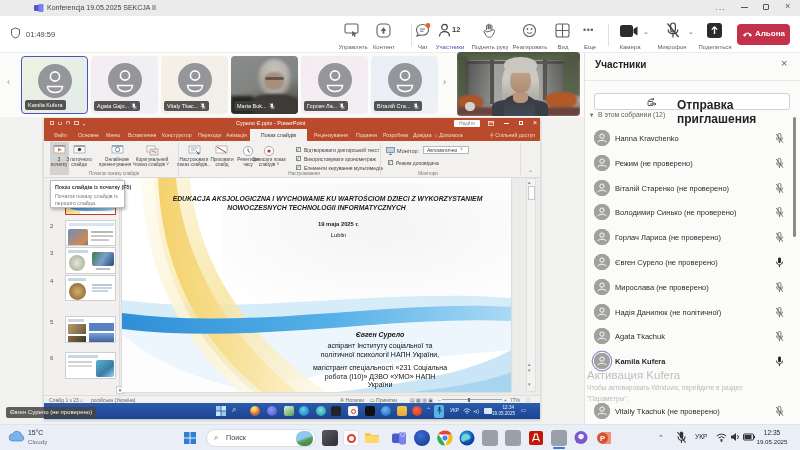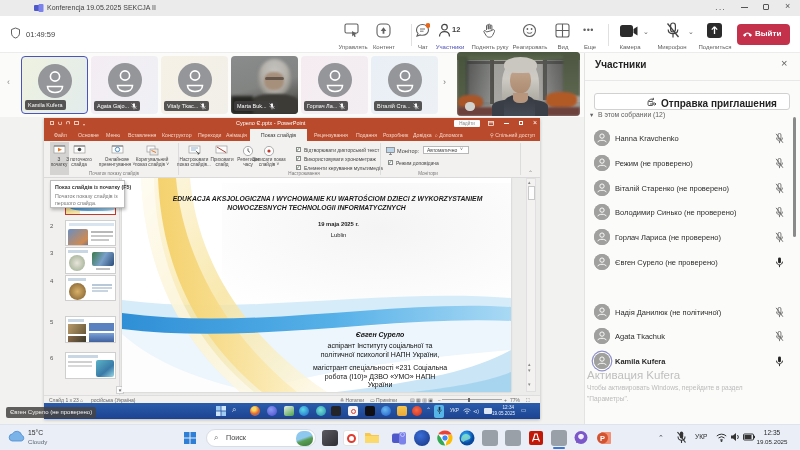--- a/index.html
+++ b/index.html
@@ -123,21 +123,21 @@
   <svg class="a" style="left:707px;top:7px" width="15" height="15" viewBox="0 0 15 15">
         <rect x="0" y="0" width="15" height="15" rx="3" fill="#2b2b2b"></rect>
         <path d="M7.5 11 V4.5 M7.5 3.6 L4.8 6.6 M7.5 3.6 L10.2 6.6" stroke="#fff" stroke-width="1.3" fill="none"></path>
       </svg>
   <div class="a blbl" style="left:690px;top:28px;width:50px;">Поделиться</div>
 
   <div class="a" style="left:737px;top:8px;width:53px;height:21px;background:#c4314b;border-radius:4px;"></div>
   <svg class="a" style="left:742px;top:15px" width="11" height="7" viewBox="0 0 11 7">
         <path d="M1 4 C4 0.5 7 0.5 10 4 L8.6 5.8 L6.8 4.4 L6.8 3 C6 2.6 5 2.6 4.2 3 L4.2 4.4 L2.4 5.8 Z" fill="#fff"></path>
       </svg>
-  <div class="a" style="left:755px;top:13px;font-size:8px;font-weight:bold;color:#fff;">Выйти</div>
+  <div class="a" style="left:755px;top:13px;font-size:8px;font-weight:bold;color:#fff;">Альона</div>
 </div>
 
 <div class="a" id="strip" style="z-index:5;">
   <div class="a" style="left:7px;top:77px;font-size:9px;color:#8a8a8a;">‹</div>
 
   <div class="a tile" style="left:21px;background:linear-gradient(120deg,#eef2e0,#e3ecec);border:1.5px solid #4b53bc;">
     <svg class="avc" width="34" height="34" viewBox="0 0 34 34">
           <circle cx="17" cy="17" r="17" fill="#949699"></circle>
           <circle cx="17" cy="12.5" r="4.6" fill="none" stroke="#fff" stroke-width="1.6"></circle>
           <path d="M9.5 22.5 H24.5 C24.5 26.5 21 28.5 17 28.5 C13 28.5 9.5 26.5 9.5 22.5 Z" fill="none" stroke="#fff" stroke-width="1.6"></path>
@@ -518,21 +518,21 @@
 
 <div class="a" id="panel">
   <div class="a" style="left:10px;top:6px;font-size:10px;font-weight:bold;color:#242424;">Участники</div>
   <div class="a" style="left:196px;top:4px;font-size:11px;color:#616161;">×</div>
   <div class="a" style="left:0;top:27px;width:216px;height:1px;background:#e8e8e8;"></div>
   <div class="a" style="left:9px;top:40px;width:196px;height:17px;background:#fff;border:1px solid #d1d1d1;border-radius:3px;"></div>
   <svg class="a" style="left:62px;top:44px" width="10" height="9" viewBox="0 0 10 9">
         <path d="M1 4.5 C2.5 2 5 1.5 6.5 2.5 M6.5 2.5 L6.3 0.8 M6.5 2.5 L4.8 3 M3 7 H9 M9 7 L7.5 5.5 M9 7 L7.5 8.5" stroke="#444" stroke-width=".9" fill="none"></path>
         <rect x="1" y="4.5" width="5" height="4" rx="1" fill="none" stroke="#444" stroke-width=".9"></rect>
       </svg>
-  <div class="a" style="left:76px;top:45px;font-size:10px;font-weight:bold;color:#242424;">Отправка приглашения</div>
+  <div class="a" style="left:92px;top:45px;font-size:12px;font-weight:bold;color:#242424;">Отправка приглашения</div>
   <div class="a" style="left:5px;top:58px;font-size:6.5px;color:#616161;">▾</div>
   <div class="a" style="left:13px;top:58px;font-size:6.8px;color:#616161;">В этом собрании (12)</div>
   <div class="prow" style="top:73.0px;text-align:center;">
         <div class="pav" style="">
           <svg style="position:absolute;left:0;top:0" width="16" height="16" viewBox="0 0 34 34">
             <circle cx="17" cy="17" r="17" fill="#a0a09e"></circle>
             <circle cx="17" cy="13" r="4.6" fill="none" stroke="#fff" stroke-width="2"></circle>
             <path d="M8 26 C9 20.5 25 20.5 26 26" fill="none" stroke="#fff" stroke-width="2"></path>
           </svg>
         </div>
@@ -610,20 +610,35 @@
             <circle cx="17" cy="13" r="4.6" fill="none" stroke="#fff" stroke-width="2"></circle>
             <path d="M8 26 C9 20.5 25 20.5 26 26" fill="none" stroke="#fff" stroke-width="2"></path>
           </svg>
         </div>
         <div class="pnm" style="">Євген Сурело (не проверено)</div>
         <svg class="pmic" width="9" height="11" viewBox="0 0 10 13">
           <rect x="3.3" y="0.5" width="3.4" height="7" rx="1.7" fill="#242424"></rect>
           <path d="M1.5 5.5 C1.5 10.5 8.5 10.5 8.5 5.5 M5 9.5 V12" stroke="#242424" stroke-width="1.1" fill="none"></path>
         </svg>
       </div>
+  <div class="prow" style="top:221.8px;">
+        <div class="pav" style="">
+          <svg style="position:absolute;left:0;top:0" width="16" height="16" viewBox="0 0 34 34">
+            <circle cx="17" cy="17" r="17" fill="#a0a09e"></circle>
+            <circle cx="17" cy="13" r="4.6" fill="none" stroke="#fff" stroke-width="2"></circle>
+            <path d="M8 26 C9 20.5 25 20.5 26 26" fill="none" stroke="#fff" stroke-width="2"></path>
+          </svg>
+        </div>
+        <div class="pnm" style="">Мирослава (не проверено)</div>
+        <svg class="pmic" width="9" height="11" viewBox="0 0 10 13">
+          <rect x="3.3" y="0.5" width="3.4" height="7" rx="1.7" fill="none" stroke="#616161" stroke-width="1"></rect>
+          <path d="M1.5 5.5 C1.5 10.5 8.5 10.5 8.5 5.5 M5 9.5 V12" stroke="#616161" stroke-width="1" fill="none"></path>
+          <path d="M1 1 L9 11.5" stroke="#616161" stroke-width="1.1"></path>
+        </svg>
+      </div>
   <div class="prow" style="top:246.6px;">
         <div class="pav" style="">
           <svg style="position:absolute;left:0;top:0" width="16" height="16" viewBox="0 0 34 34">
             <circle cx="17" cy="17" r="17" fill="#a0a09e"></circle>
             <circle cx="17" cy="13" r="4.6" fill="none" stroke="#fff" stroke-width="2"></circle>
             <path d="M8 26 C9 20.5 25 20.5 26 26" fill="none" stroke="#fff" stroke-width="2"></path>
           </svg>
         </div>
         <div class="pnm" style="">Надія Данилюк (не політичної)</div>
         <svg class="pmic" width="9" height="11" viewBox="0 0 10 13">
@@ -652,20 +667,35 @@
           <svg style="position:absolute;left:0;top:0" width="16" height="16" viewBox="0 0 34 34">
             <circle cx="17" cy="17" r="17" fill="#a0a09e"></circle>
             <circle cx="17" cy="13" r="4.6" fill="none" stroke="#fff" stroke-width="2"></circle>
             <path d="M8 26 C9 20.5 25 20.5 26 26" fill="none" stroke="#fff" stroke-width="2"></path>
           </svg>
         </div>
         <div class="pnm" style="font-weight:bold;">Kamila Kufera</div>
         <svg class="pmic" width="9" height="11" viewBox="0 0 10 13">
           <rect x="3.3" y="0.5" width="3.4" height="7" rx="1.7" fill="#242424"></rect>
           <path d="M1.5 5.5 C1.5 10.5 8.5 10.5 8.5 5.5 M5 9.5 V12" stroke="#242424" stroke-width="1.1" fill="none"></path>
+        </svg>
+      </div>
+  <div class="prow" style="top:345.8px;">
+        <div class="pav" style="">
+          <svg style="position:absolute;left:0;top:0" width="16" height="16" viewBox="0 0 34 34">
+            <circle cx="17" cy="17" r="17" fill="#a0a09e"></circle>
+            <circle cx="17" cy="13" r="4.6" fill="none" stroke="#fff" stroke-width="2"></circle>
+            <path d="M8 26 C9 20.5 25 20.5 26 26" fill="none" stroke="#fff" stroke-width="2"></path>
+          </svg>
+        </div>
+        <div class="pnm" style="">Vitaliy Tkachuk (не проверено)</div>
+        <svg class="pmic" width="9" height="11" viewBox="0 0 10 13">
+          <rect x="3.3" y="0.5" width="3.4" height="7" rx="1.7" fill="none" stroke="#616161" stroke-width="1"></rect>
+          <path d="M1.5 5.5 C1.5 10.5 8.5 10.5 8.5 5.5 M5 9.5 V12" stroke="#616161" stroke-width="1" fill="none"></path>
+          <path d="M1 1 L9 11.5" stroke="#616161" stroke-width="1.1"></path>
         </svg>
       </div>
   <div class="a" style="left:2px;top:316px;font-size:11.5px;color:#ababab;opacity:.75;white-space:nowrap;">Активация Kufera</div>
   <div class="a" style="left:2px;top:331px;font-size:6.6px;color:#ababab;opacity:.8;white-space:nowrap;">Чтобы активировать Windows, перейдите в раздел</div>
   <div class="a" style="left:2px;top:342px;font-size:6.6px;color:#ababab;opacity:.8;white-space:nowrap;">"Параметры".</div>
 
   <div class="a" style="left:208px;top:64px;width:3px;height:120px;background:#8a8a8a;border-radius:2px;"></div>
 </div>
 
 <div class="a" id="wtask">

